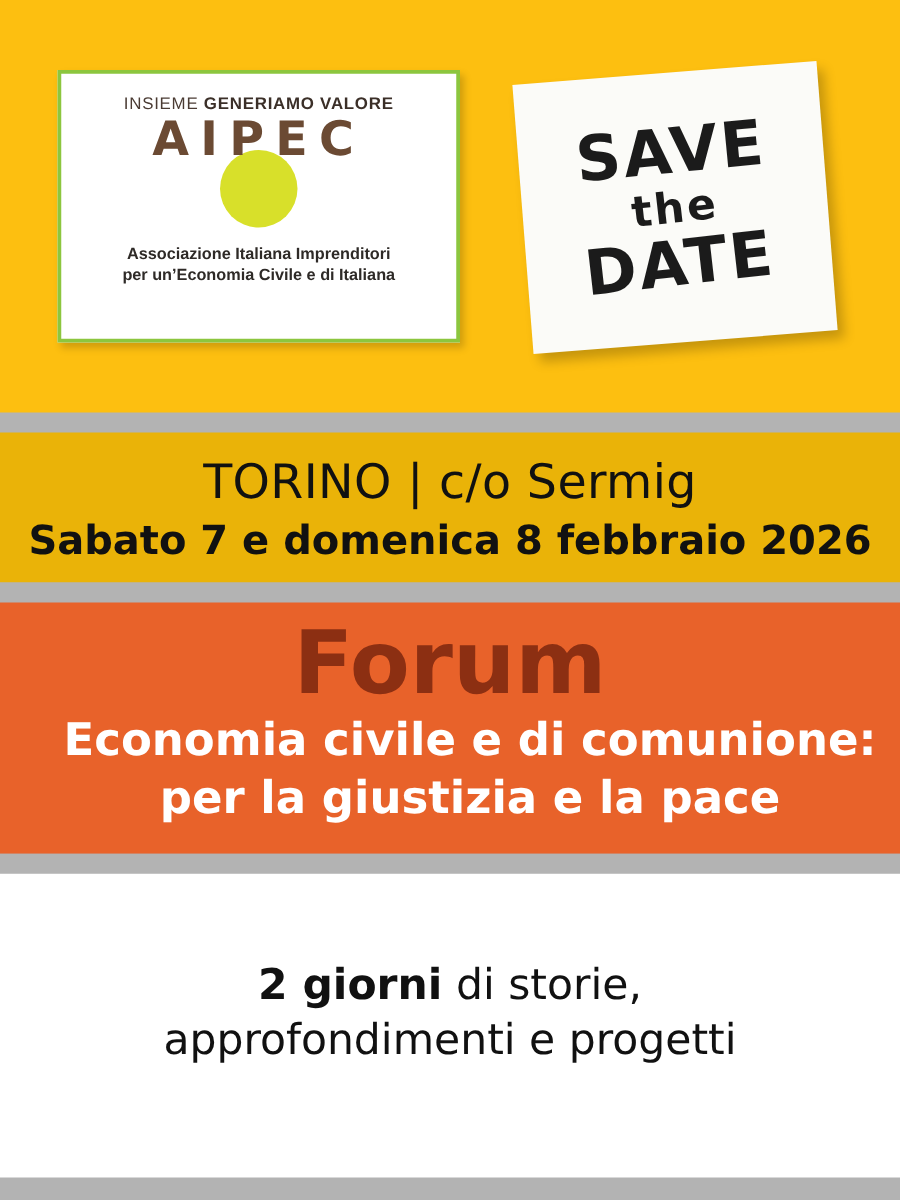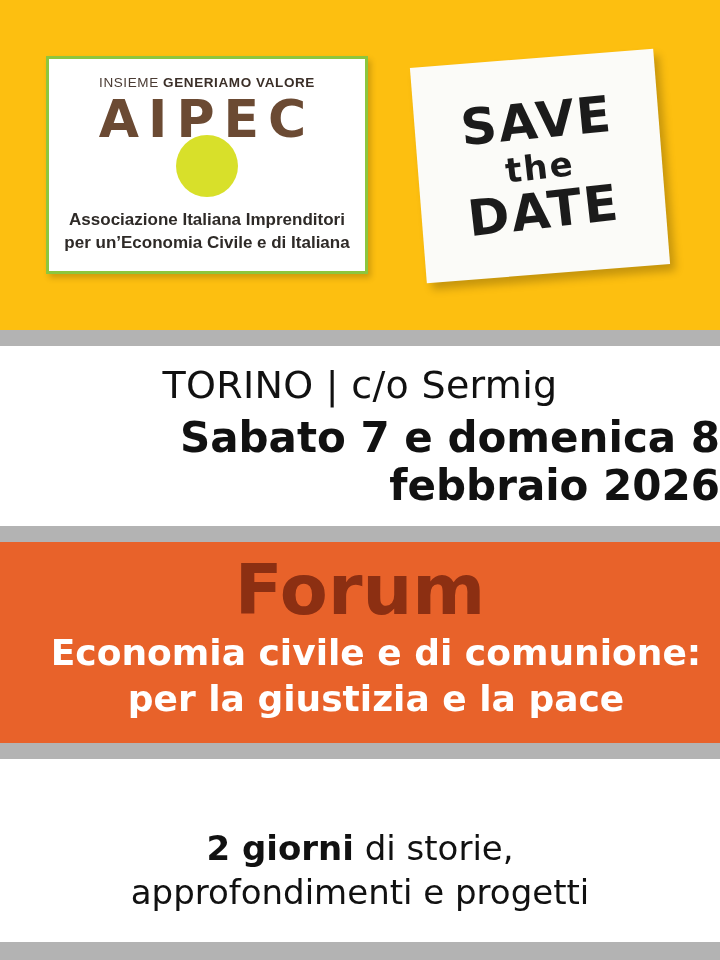--- a/index.html
+++ b/index.html
@@ -49,37 +49,37 @@
     font-size: 13.5px;
     letter-spacing: 0.6px;
     color: #4a3b33;
   }
   .logo-tag .b {
     font-weight: bold;
     color: #3b2f28;
   }
   .logo-word {
     margin-top: 2px;
-    font-size: 52px;
+    font-size: 38px;
     font-weight: bold;
     letter-spacing: 9px;
     color: #6b4a33;
     line-height: 1.05;
     font-family: "DejaVu Sans", sans-serif;
   }
   .logo-dot {
     width: 62px;
     height: 62px;
     border-radius: 50%;
     background: #d8e02a;
     margin: -12px auto 0 auto;
   }
   .logo-sub {
     margin-top: 12px;
-    font-size: 17px;
+    font-size: 13px;
     line-height: 1.35;
     color: #2e2a27;
     font-weight: bold;
   }
 
   
   .save-note {
     position: absolute;
     left: 418px;
     top: 58px;
@@ -106,41 +106,40 @@
 
   
   .sep {
     background: #b3b3b3;
     width: 720px;
   }
   .sep-16 { height: 16px; }
 
   
   .band-white {
-    background: #ffffff;
+    background: #eab308;
     width: 720px;
     padding: 18px 0 16px 0;
     text-align: center;
     box-sizing: border-box;
   }
   .place {
     font-size: 38px;
     color: #111111;
     letter-spacing: 0.3px;
     line-height: 1.15;
     font-family: "DejaVu Sans", sans-serif;
   }
   .date {
-    font-size: 42px;
+    font-size: 32px;
     font-weight: bold;
     color: #111111;
     margin-top: 6px;
     line-height: 1.15;
     font-family: "DejaVu Sans", sans-serif;
-    text-align: right;
   }
 
   
   .band-orange {
     background: #e8622a;
     width: 720px;
     padding: 10px 0 22px 0;
     text-align: center;
     box-sizing: border-box;
   }

